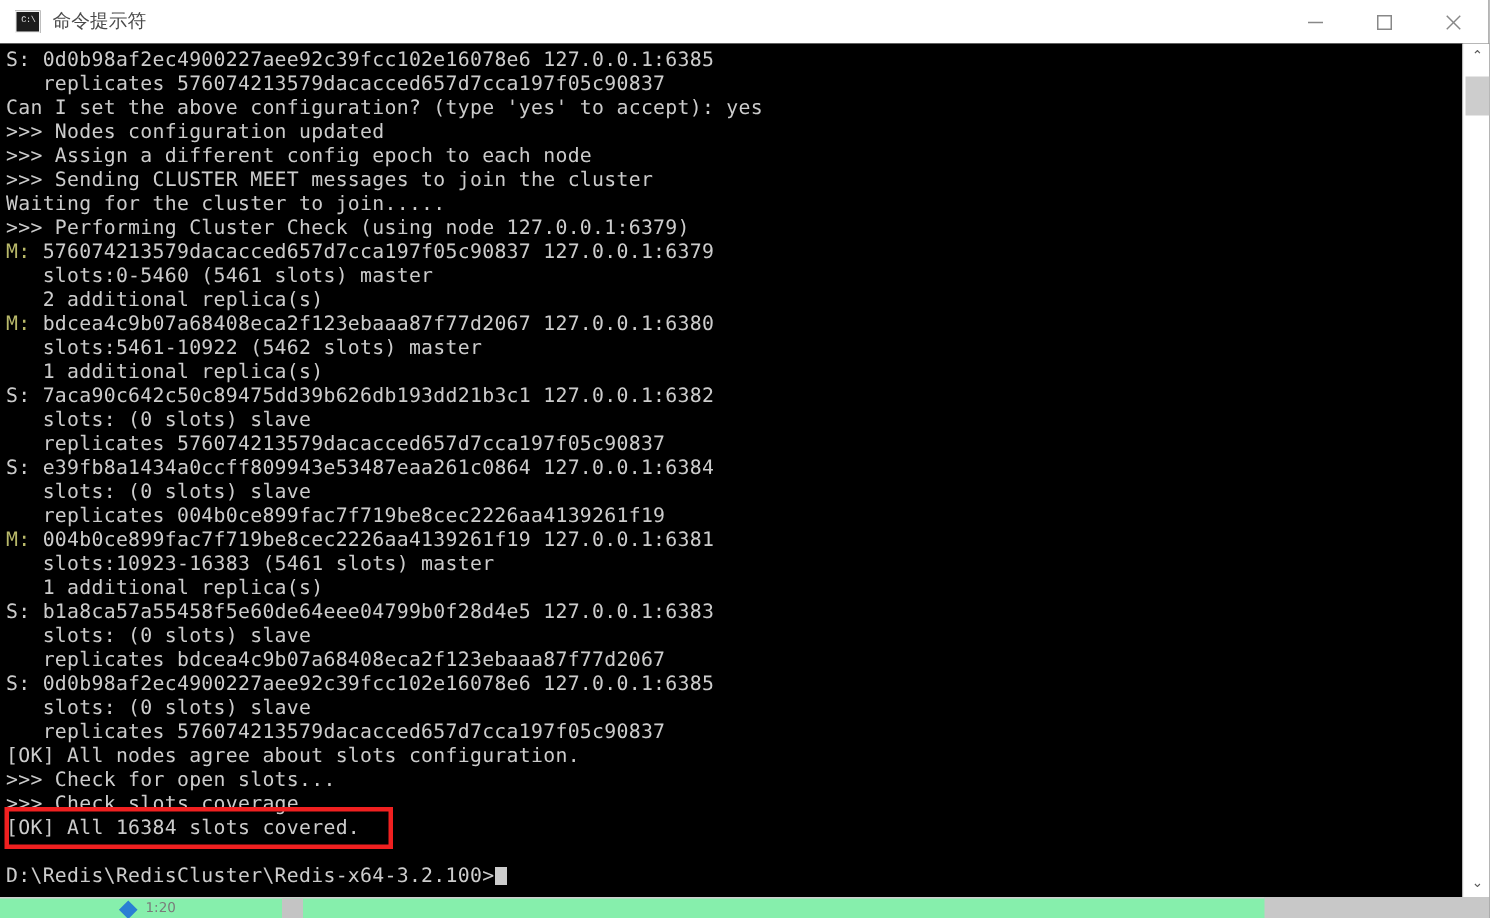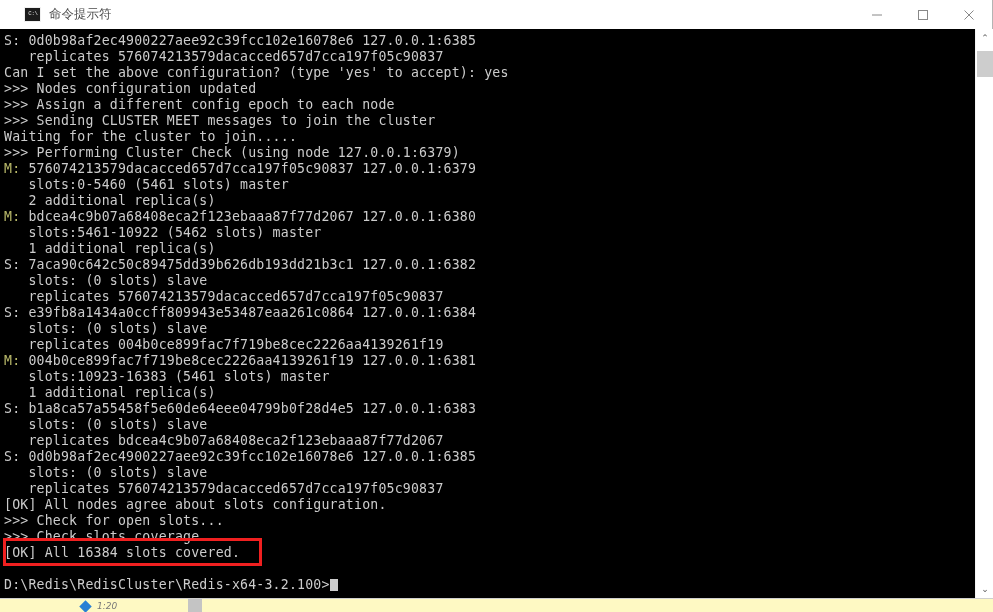--- a/index.html
+++ b/index.html
@@ -51,21 +51,20 @@
     border-left: none;
   }
 
   .titlebar {
     position: relative;
     height: 29px;
     background: #ffffff;
     border-bottom: 1px solid #ffffff;
     display: flex;
     align-items: center;
-    padding-left: 14px;
   }
   .title-icon {
     width: 17px; height: 15px;
     margin-left: 10px;
     background: #1c1c1c;
     border: 1px solid #f0f0f0;
     display: flex;
     align-items: center;
     justify-content: center;
     flex: none;
@@ -171,26 +170,25 @@
     position: absolute;
     top: 4px; left: 1px;
     width: 16px; height: 26px;
     background: #cdcdcd;
   }
 
   
   .taskbar-peek {
     position: absolute;
     left: 0; bottom: 0;
-    width: 993px;
+    width: 843px;
     height: 14px;
-    background: #fef9c3;
+    background: #86efac;
     border-top: 1px solid #cfcfcf;
     overflow: hidden;
-    font-style: italic;
   }
   .tb-item {
     position: absolute;
     bottom: 0;
     display: flex;
     align-items: flex-start;
     height: 14px;
   }
   .tb-diamond {
     width: 11px; height: 11px;

